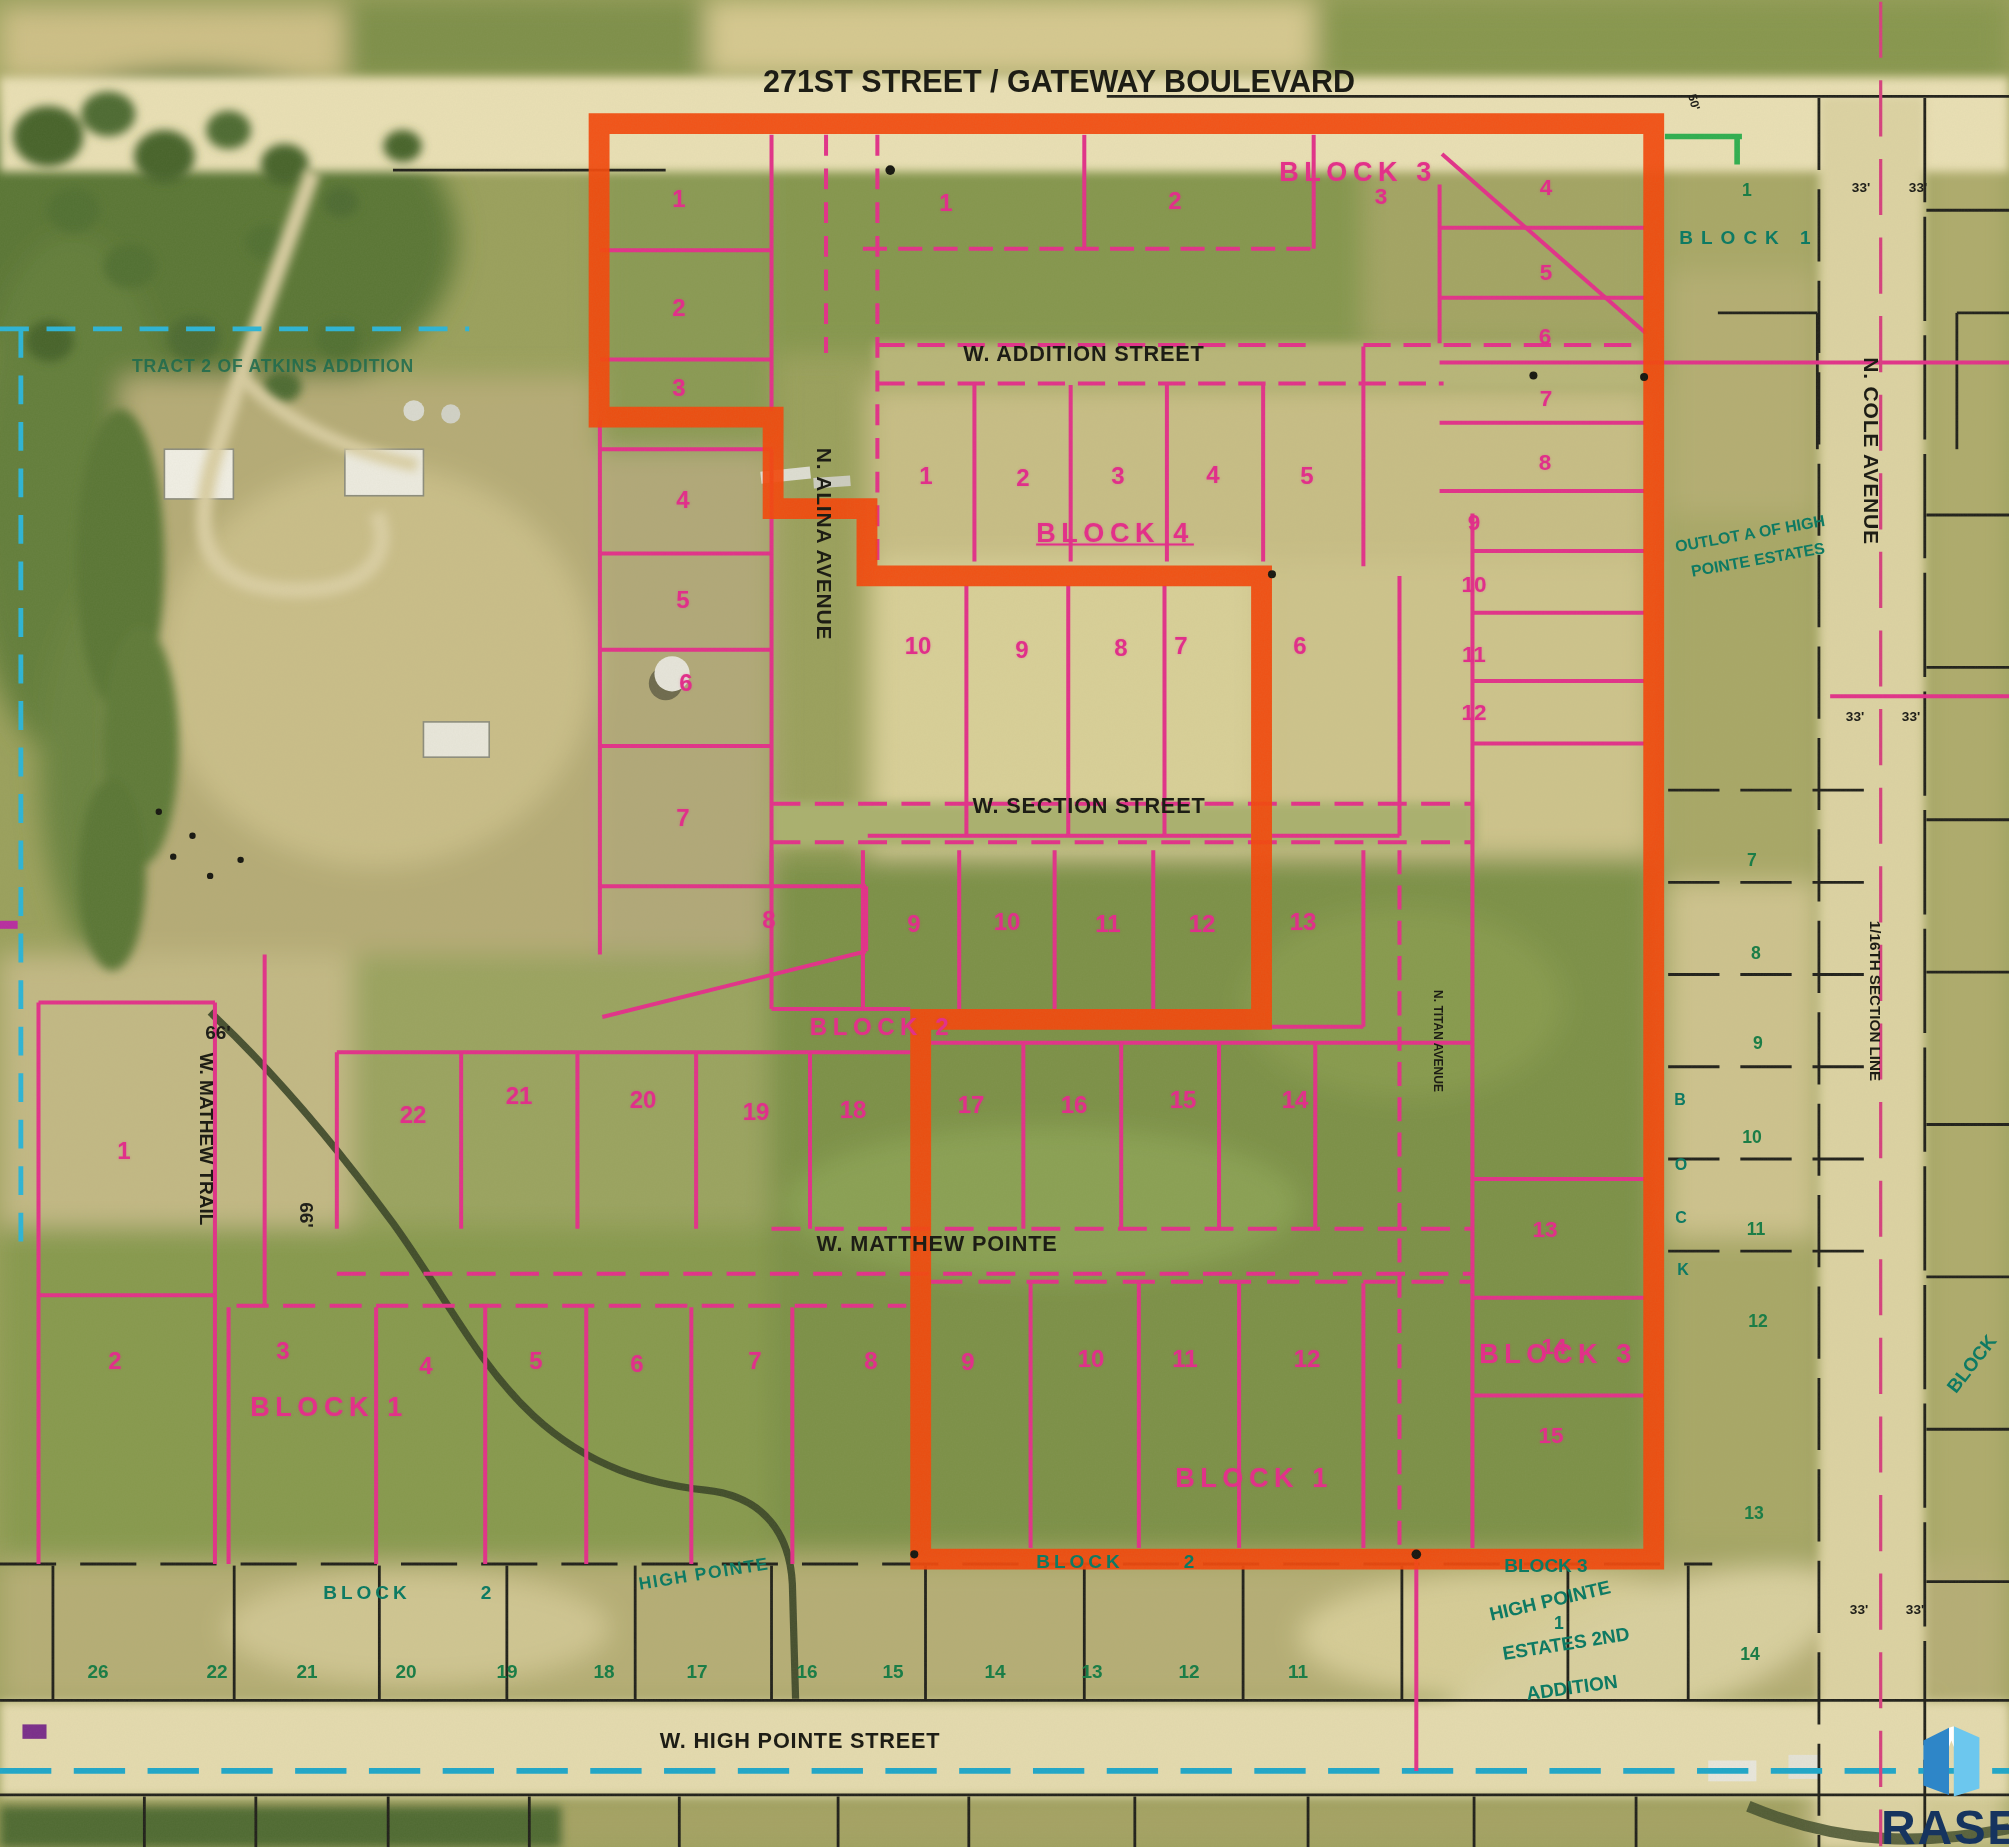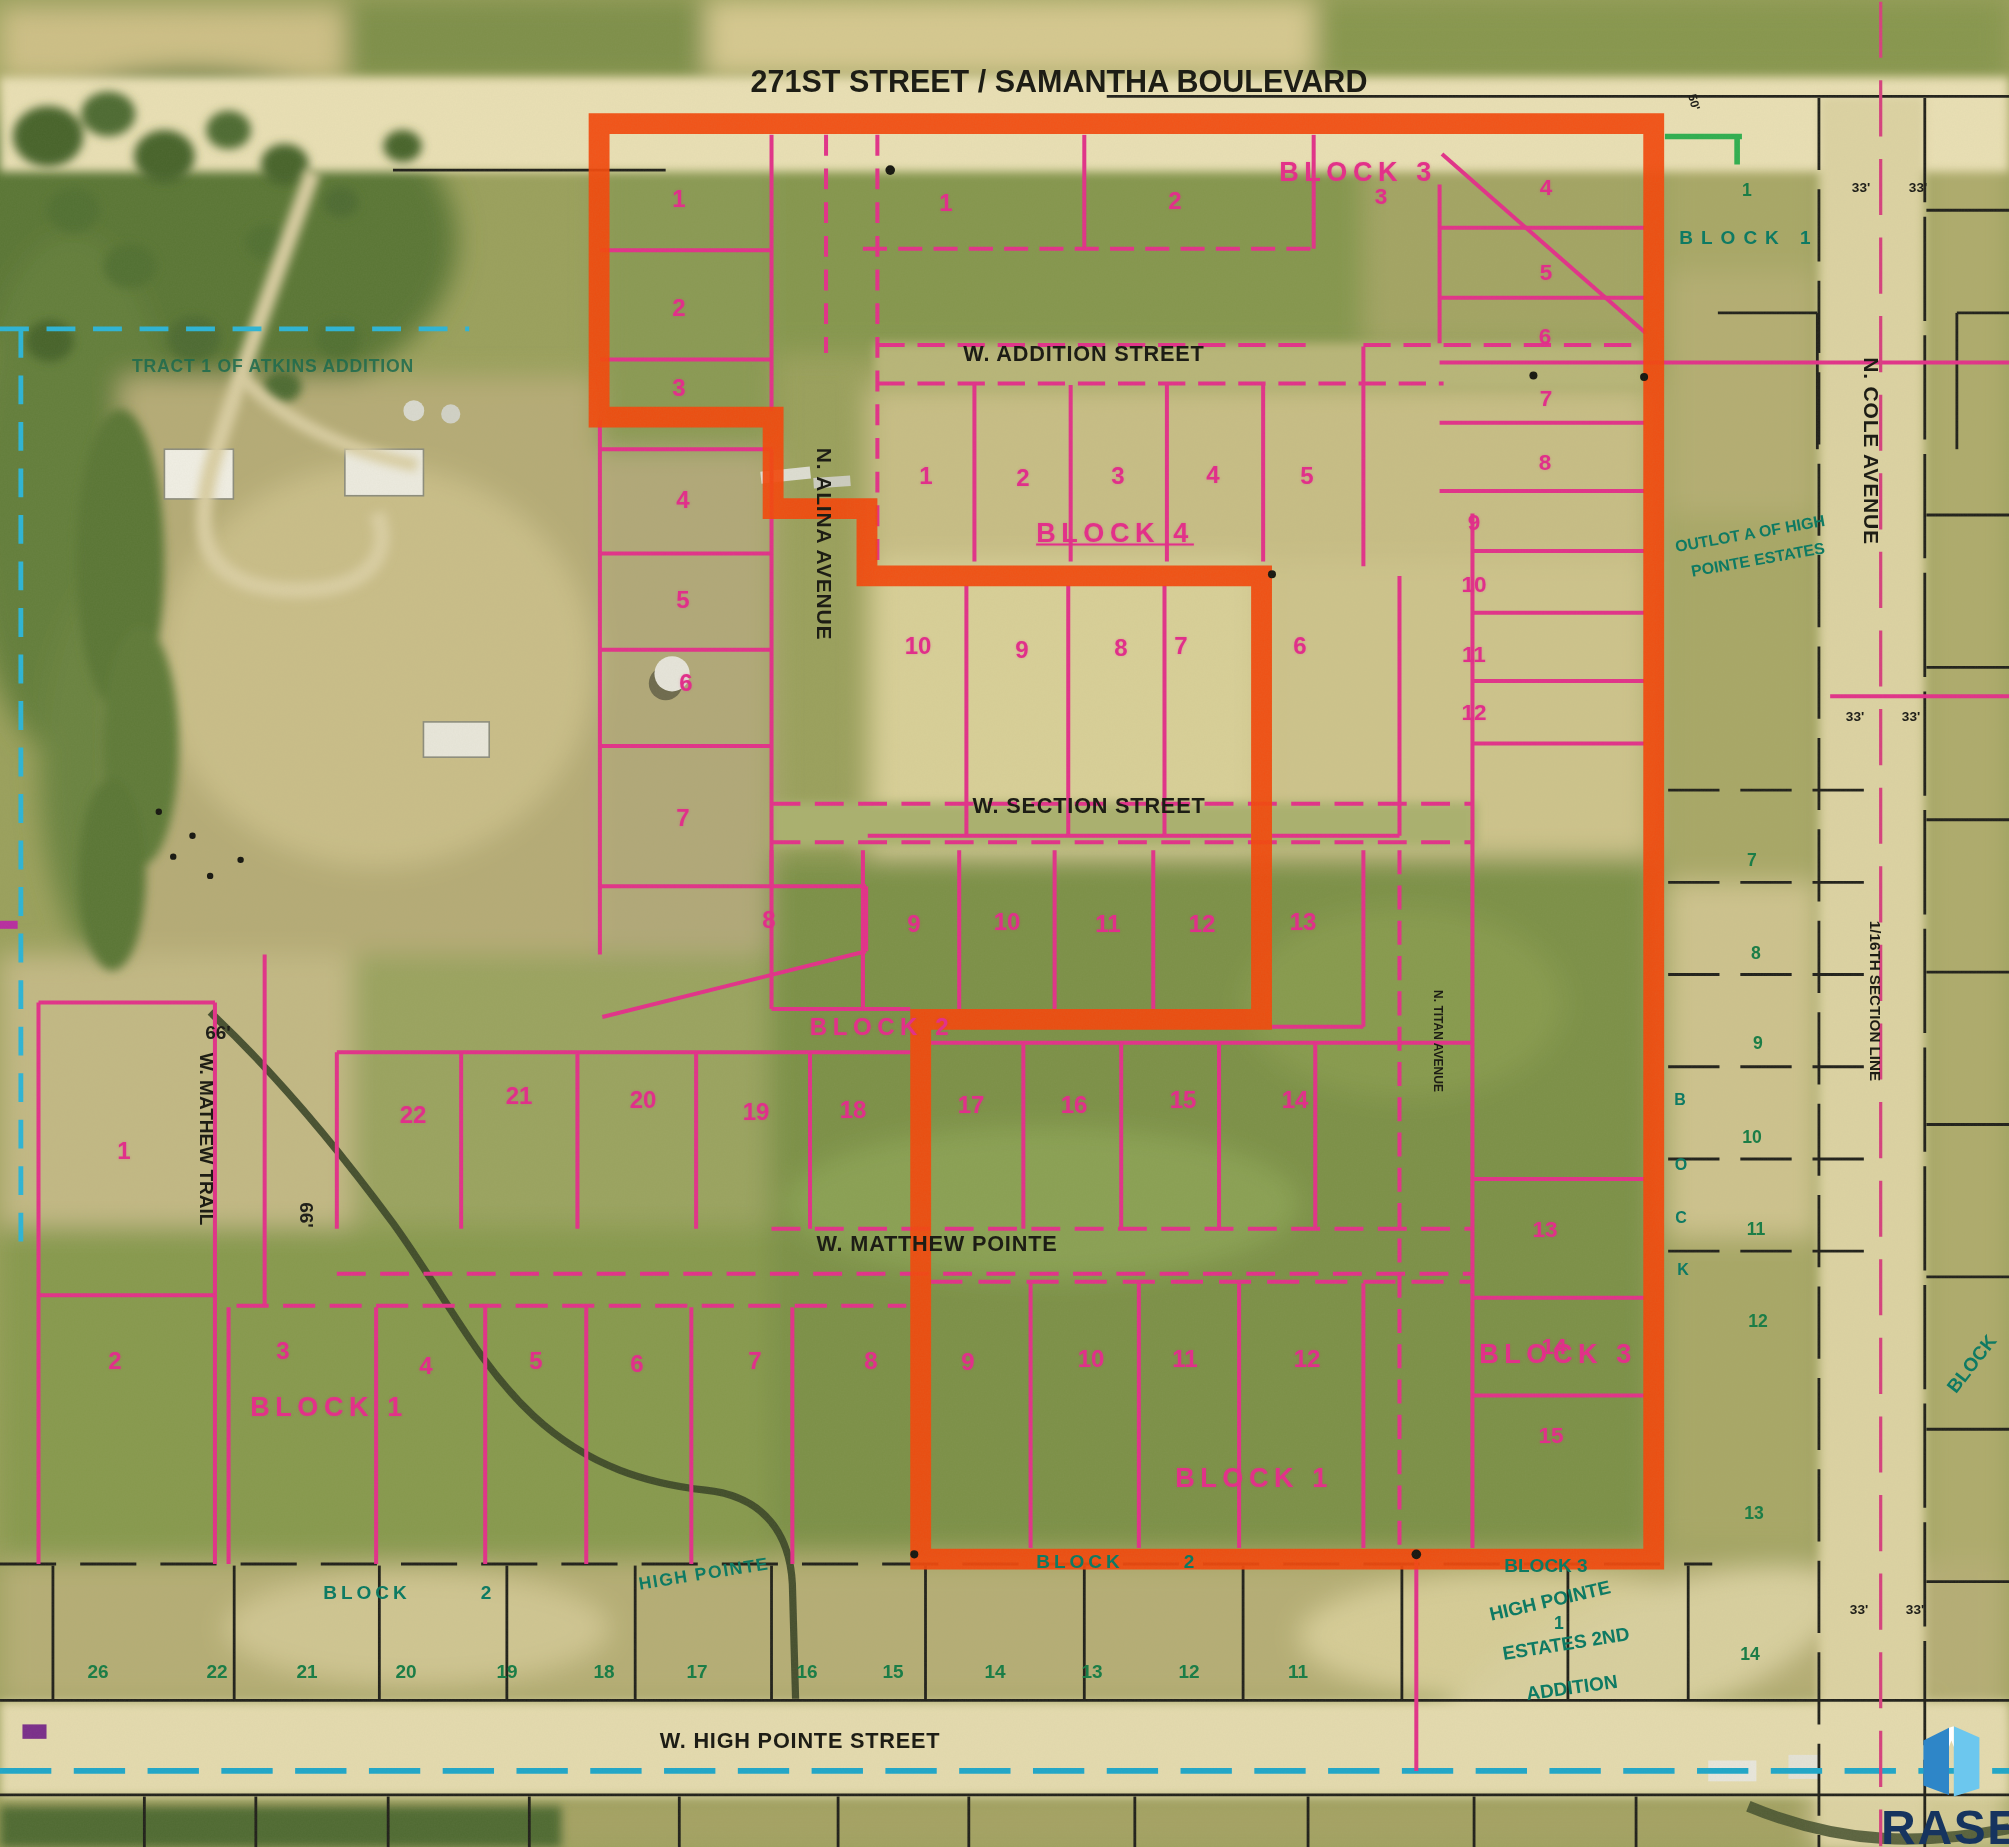--- a/index.html
+++ b/index.html
@@ -294,21 +294,21 @@
         <circle cx="240" cy="1042" r="4"></circle>
       <circle cx="216" cy="1068" r="4"></circle>
         <circle cx="262" cy="1092" r="4"></circle>
         <circle cx="300" cy="1072" r="4"></circle>
     </g>
 
     <rect width="2505" height="2304" filter="url(#nz)" opacity="0.16"></rect>
   </svg>
 
   <div id="overlay">
-      <span class="lbl st" style="left: 1059px; top: 81px; font-size: 30.5px; transform: translate(-50%, -50%);">271ST STREET / SAMANTHA BOULEVARD</span>
+      <span class="lbl st" style="left: 1059px; top: 81px; font-size: 30.5px; transform: translate(-50%, -50%);">271ST STREET / GATEWAY BOULEVARD</span>
       <span class="lbl st" style="left: 1084px; top: 354px; font-size: 21.7px; letter-spacing: 0.8px; transform: translate(-50%, -50%);">W. ADDITION STREET</span>
       <span class="lbl st" style="left: 1089px; top: 806px; font-size: 21.7px; letter-spacing: 0.8px; transform: translate(-50%, -50%);">W. SECTION STREET</span>
       <span class="lbl st" style="left: 937px; top: 1244px; font-size: 21.7px; letter-spacing: 0.8px; transform: translate(-50%, -50%);">W. MATTHEW POINTE</span>
       <span class="lbl st" style="left: 800px; top: 1741px; font-size: 21.7px; letter-spacing: 0.8px; transform: translate(-50%, -50%);">W. HIGH POINTE STREET</span>
       <span class="lbl st" style="left: 824px; top: 544px; font-size: 21px; letter-spacing: 0.8px; transform: translate(-50%, -50%) rotate(90deg);">N. ALINA AVENUE</span>
       <span class="lbl st" style="left: 1871px; top: 451px; font-size: 21px; letter-spacing: 0.8px; transform: translate(-50%, -50%) rotate(90deg);">N. COLE AVENUE</span>
       <span class="lbl st" style="left: 1875px; top: 1001px; font-size: 15.2px; transform: translate(-50%, -50%) rotate(90deg);">1/16TH SECTION LINE</span>
       <span class="lbl st" style="left: 1438px; top: 1041px; font-size: 12px; transform: translate(-50%, -50%) rotate(90deg);">N. TITAN AVENUE</span>
       <span class="lbl st" style="left: 206px; top: 1139px; font-size: 19px; transform: translate(-50%, -50%) rotate(90deg);">W. MATHEW TRAIL</span>
       <span class="lbl dm" style="left: 218px; top: 1033px; font-size: 19px; transform: translate(-50%, -50%);">66'</span>
@@ -378,21 +378,21 @@
       <span class="lbl pk" style="left: 283px; top: 1351px; font-size: 24px; transform: translate(-50%, -50%);">3</span>
       <span class="lbl pk" style="left: 426px; top: 1366px; font-size: 24px; transform: translate(-50%, -50%);">4</span>
       <span class="lbl pk" style="left: 536px; top: 1361px; font-size: 24px; transform: translate(-50%, -50%);">5</span>
       <span class="lbl pk" style="left: 637px; top: 1364px; font-size: 24px; transform: translate(-50%, -50%);">6</span>
       <span class="lbl pk" style="left: 755px; top: 1361px; font-size: 24px; transform: translate(-50%, -50%);">7</span>
       <span class="lbl pk" style="left: 871px; top: 1361px; font-size: 24px; transform: translate(-50%, -50%);">8</span>
       <span class="lbl pk" style="left: 968px; top: 1362px; font-size: 24px; transform: translate(-50%, -50%);">9</span>
       <span class="lbl pk" style="left: 1091px; top: 1359px; font-size: 24px; transform: translate(-50%, -50%);">10</span>
       <span class="lbl pk" style="left: 1185px; top: 1359px; font-size: 24px; transform: translate(-50%, -50%);">11</span>
       <span class="lbl pk" style="left: 1307px; top: 1359px; font-size: 24px; transform: translate(-50%, -50%);">12</span>
-      <span class="lbl tr" style="left: 273px; top: 366px; font-size: 17.6px; letter-spacing: 0.8px; transform: translate(-50%, -50%);">TRACT 1 OF ATKINS ADDITION</span>
+      <span class="lbl tr" style="left: 273px; top: 366px; font-size: 17.6px; letter-spacing: 0.8px; transform: translate(-50%, -50%);">TRACT 2 OF ATKINS ADDITION</span>
       <span class="lbl tg" style="left: 1747px; top: 190px; font-size: 17.6px; transform: translate(-50%, -50%);">1</span>
       <span class="lbl tl" style="left: 1749px; top: 238px; font-size: 19px; letter-spacing: 8px; transform: translate(-50%, -50%);">BLOCK 1</span>
       <span class="lbl tl" style="left: 1750px; top: 534px; font-size: 16px; transform: translate(-50%, -50%) rotate(-10deg);">OUTLOT A OF HIGH</span>
       <span class="lbl tl" style="left: 1758px; top: 560px; font-size: 16px; transform: translate(-50%, -50%) rotate(-10deg);">POINTE ESTATES</span>
       <span class="lbl tg" style="left: 1752px; top: 860px; font-size: 17.6px; transform: translate(-50%, -50%);">7</span>
       <span class="lbl tg" style="left: 1756px; top: 953px; font-size: 17.6px; transform: translate(-50%, -50%);">8</span>
       <span class="lbl tg" style="left: 1758px; top: 1043px; font-size: 17.6px; transform: translate(-50%, -50%);">9</span>
       <span class="lbl tg" style="left: 1752px; top: 1137px; font-size: 17.6px; transform: translate(-50%, -50%);">10</span>
       <span class="lbl tg" style="left: 1756px; top: 1229px; font-size: 17.6px; transform: translate(-50%, -50%);">11</span>
       <span class="lbl tg" style="left: 1758px; top: 1321px; font-size: 17.6px; transform: translate(-50%, -50%);">12</span>

